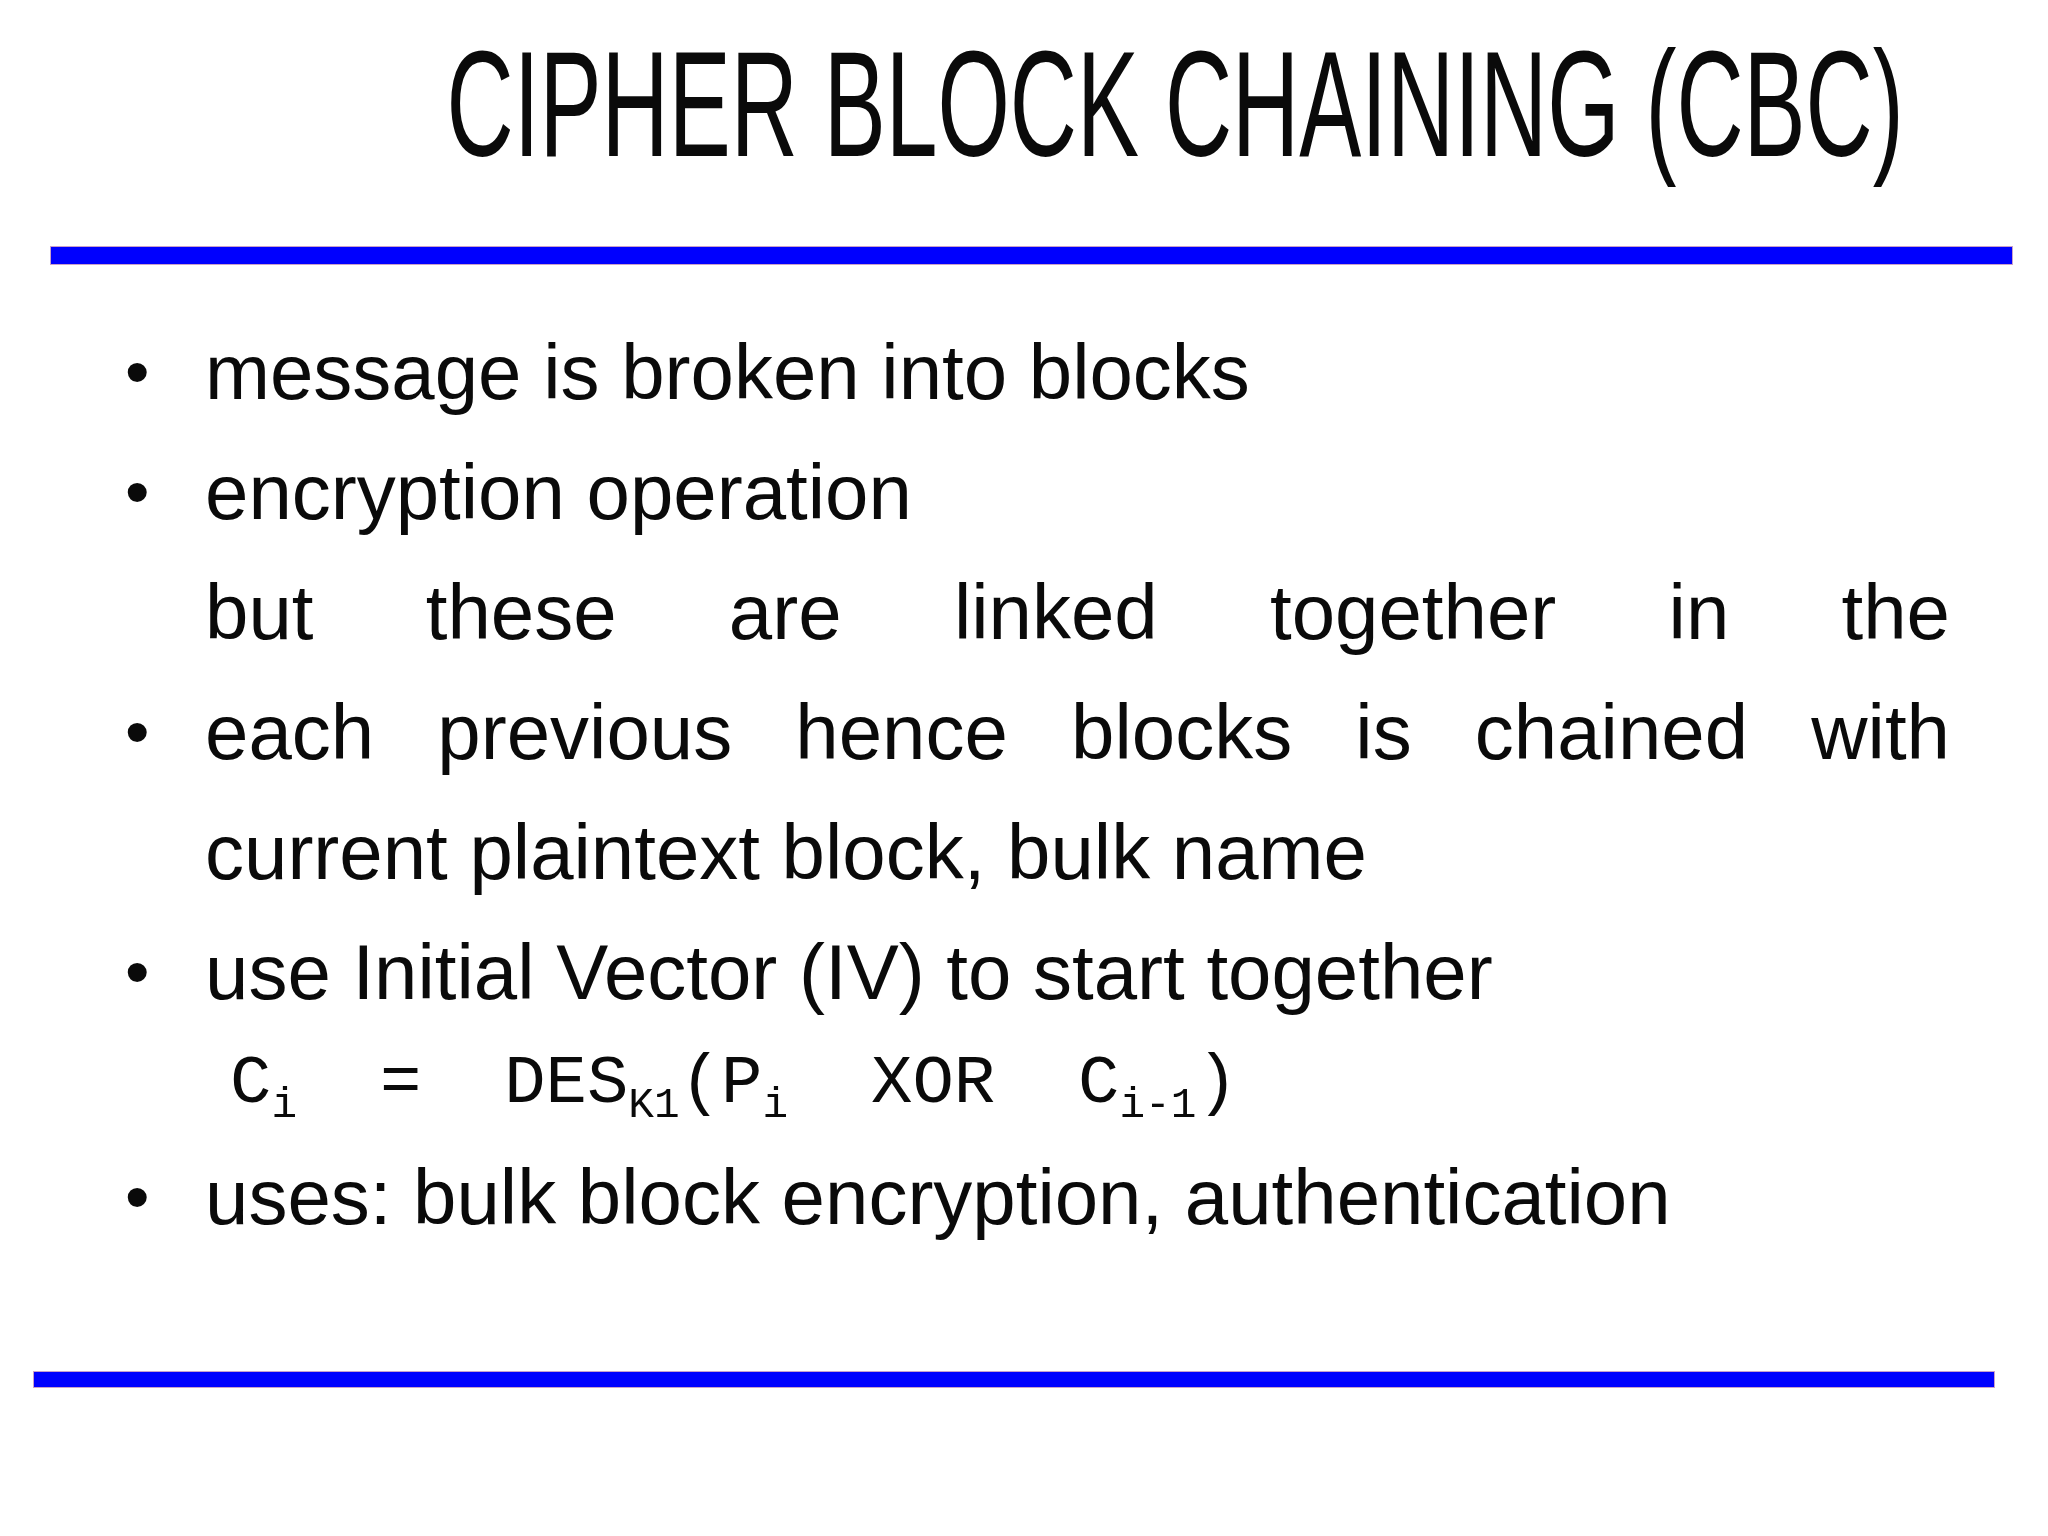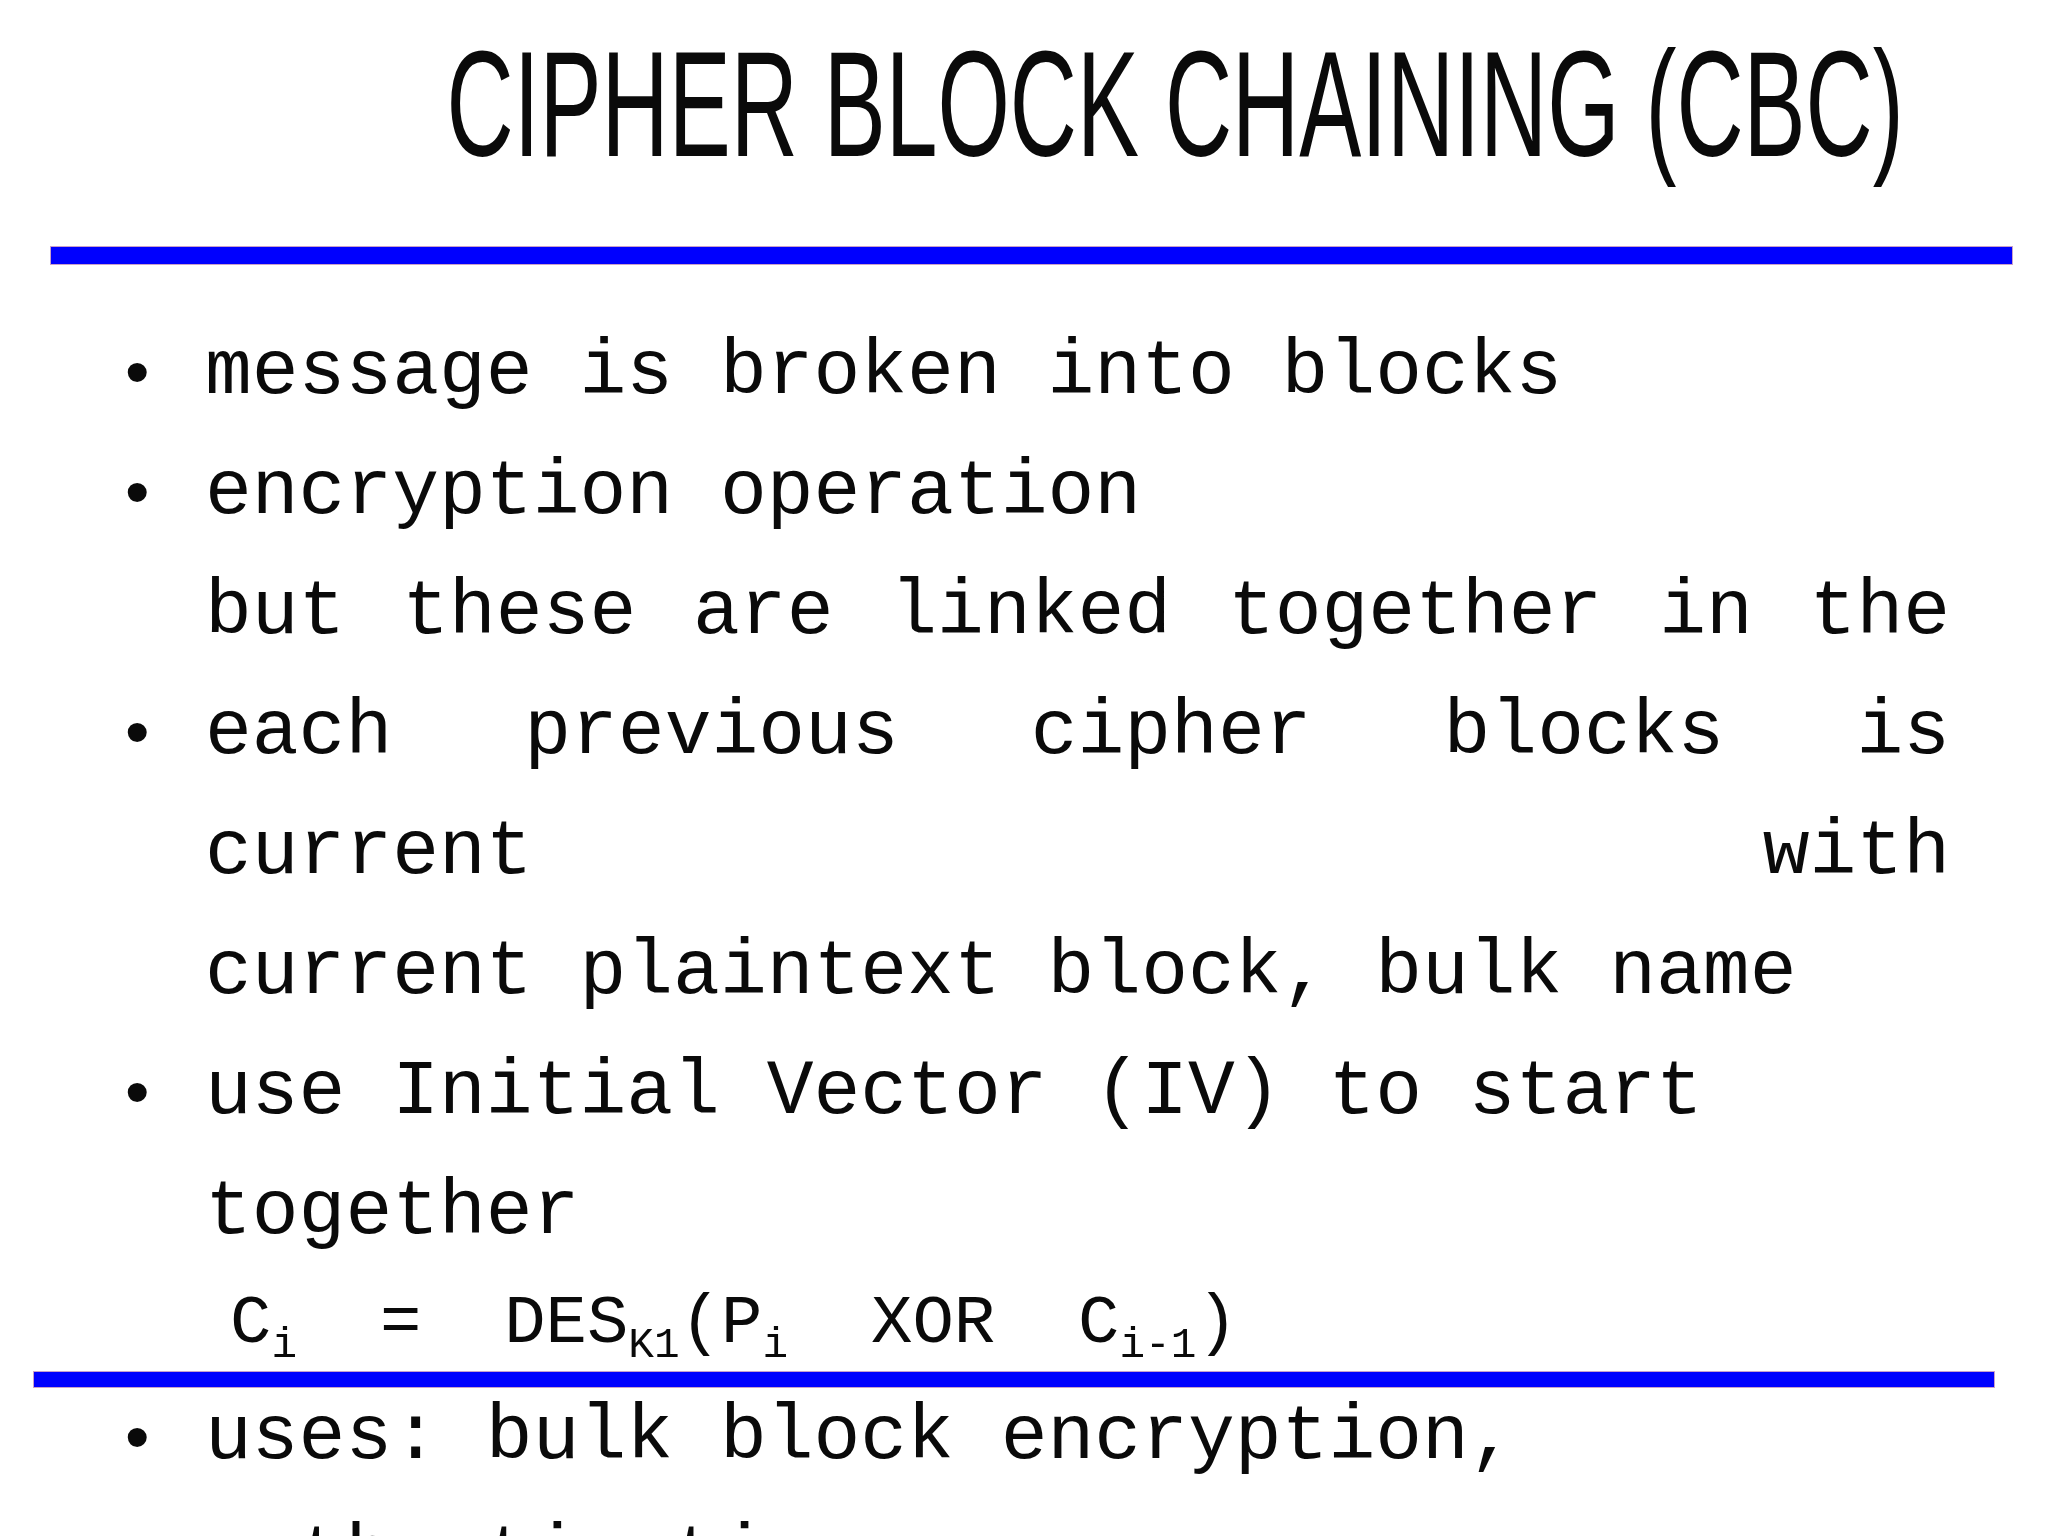--- a/index.html
+++ b/index.html
@@ -48,21 +48,21 @@
     color: #0a0a0a;
   }
   .bullet { display: flex; align-items: flex-start; }
   .marker {
     flex: 0 0 80px;
     width: 80px;
     line-height: 120px;
     font-size: 70px;
   }
   .btext { flex: 1 1 auto; min-width: 0; }
-  .line { line-height: 120px; font-family: Liberation Mono, monospace; }
+  .line { line-height: 120px; }
   .line.justify {
     text-align: justify;
     text-align-last: justify;
   }
   .formulas {
     padding-left: 105px;
     font-family: "Liberation Mono", monospace;
     font-size: 69px;
     color: #0a0a0a;
   }
@@ -96,21 +96,21 @@
       <span class="marker">•</span>
       <div class="btext">
         <div class="line">encryption operation</div>
         <div class="line justify">but these are linked together in the</div>
       </div>
     </div>
 
     <div class="bullet">
       <span class="marker">•</span>
       <div class="btext">
-        <div class="line justify">each previous cipher blocks is current with</div>
+        <div class="line justify">each previous hence blocks is chained with</div>
         <div class="line">current plaintext block, bulk name</div>
       </div>
     </div>
 
     <div class="bullet">
       <span class="marker">•</span>
       <div class="btext">
         <div class="line">use Initial Vector (IV) to start together</div>
       </div>
     </div>

